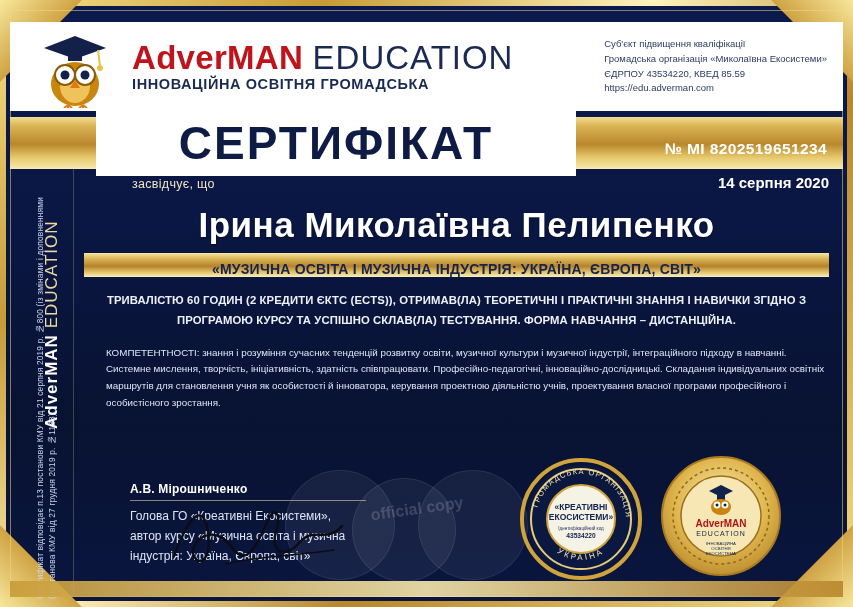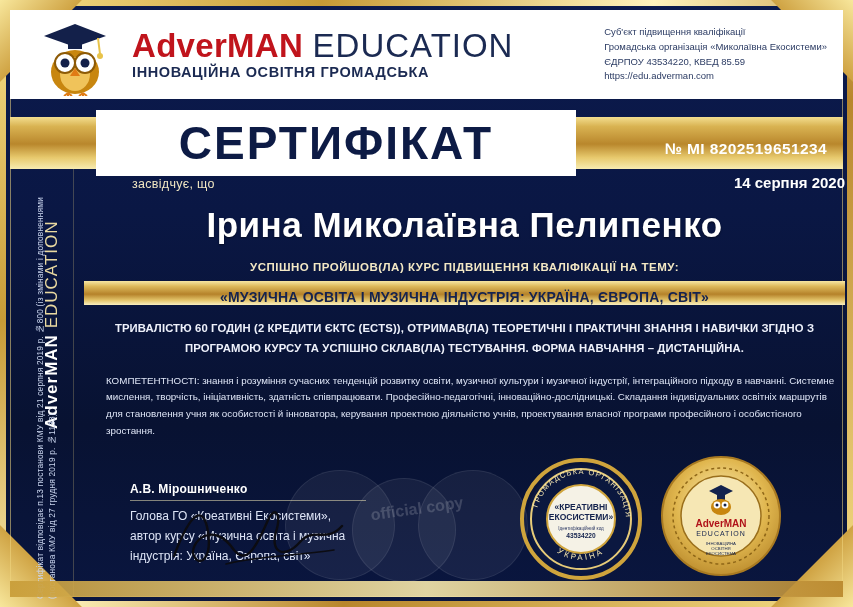--- a/index.html
+++ b/index.html
@@ -29,21 +29,21 @@
   }
   
   .corner { position:absolute; width:90px; height:90px; }
   .corner.tl { left:0; top:0; background: linear-gradient(135deg,#f8e79c 0%, #cfa343 45%, transparent 46%); }
   .corner.tr { right:0; top:0; background: linear-gradient(225deg,#f8e79c 0%, #cfa343 45%, transparent 46%); }
   .corner.bl { left:0; bottom:0; background: linear-gradient(45deg,#f8e79c 0%, #cfa343 45%, transparent 46%); }
   .corner.br { right:0; bottom:0; background: linear-gradient(315deg,#f8e79c 0%, #cfa343 45%, transparent 46%); }
 
   
   .header {
-    position:absolute; left:10px; top:10px; right:10px; height:89px;
+    position:absolute; left:10px; top:22px; right:10px; height:89px;
     background:#ffffff;
     display:flex; align-items:center;
   }
   .logo-wrap { width:118px; height:89px; position:relative; flex:none; }
   .owl { position:absolute; left:28px; top:6px; width:74px; height:80px; }
   .brand { flex:none; padding-left:4px; }
   .brand-line1 { font-size:33px; letter-spacing:.3px; line-height:1.02; white-space:nowrap; }
   .brand-line1 b { color:#c0141c; font-weight:bold; }
   .brand-line1 span.edu { color:#1b2a52; font-weight:normal; letter-spacing:1px; }
   .brand-line2 {
@@ -86,21 +86,21 @@
     white-space:nowrap;
   }
   .side-brand .b1 { color:#ffffff; font-weight:bold; }
   .side-note {
     position:absolute; left:24px; top:10px; height:420px;
     writing-mode: vertical-rl; transform: rotate(180deg);
     font-size:8.3px; color:#cbd6ef; line-height:1.45; letter-spacing:.2px;
   }
 
   
-  .body { position:absolute; left:84px; top:174px; right:8px; }
+  .body { position:absolute; left:84px; top:174px; right:24px; }
   .row-attest { display:flex; align-items:baseline; justify-content:space-between; }
   .attest { font-size:12.5px; color:#f0e6c2; letter-spacing:.3px; padding-left:48px;}
   .date { font-size:15px; color:#ffffff; font-weight:bold; }
 
   .holder {
     margin-top:14px; text-align:center;
     font-size:35px; font-weight:bold; color:#ffffff; letter-spacing:.5px;
     text-shadow:0 1px 2px rgba(0,0,0,.5);
   }
 
@@ -223,21 +223,20 @@
   </div>
 
   <div class="body">
     <div class="row-attest">
       <div class="attest">засвідчує, що</div>
       <div class="date">14 серпня 2020</div>
     </div>
 
     <div class="holder">Ірина Миколаївна Пелипенко</div>
 
-    <div class="passed">УСПІШНО ПРОЙШОВ(ЛА) КУРС ПІДВИЩЕННЯ КВАЛІФІКАЦІЇ НА ТЕМУ:</div>
 
     <div class="course-band">
       <div class="course-text">«МУЗИЧНА ОСВІТА І МУЗИЧНА ІНДУСТРІЯ: УКРАЇНА, ЄВРОПА, СВІТ»</div>
     </div>
 
     <div class="para1">ТРИВАЛІСТЮ 60 ГОДИН (2 КРЕДИТИ ЄКТС (ECTS)), ОТРИМАВ(ЛА) ТЕОРЕТИЧНІ І ПРАКТИЧНІ ЗНАННЯ І НАВИЧКИ ЗГІДНО З ПРОГРАМОЮ КУРСУ ТА УСПІШНО СКЛАВ(ЛА) ТЕСТУВАННЯ. ФОРМА НАВЧАННЯ – ДИСТАНЦІЙНА.</div>
     <div class="para2">КОМПЕТЕНТНОСТІ: знання і розуміння сучасних тенденцій розвитку освіти, музичної культури і музичної індустрії, інтеграційного підходу в навчанні. Системне мислення, творчість, ініціативність, здатність співпрацювати. Професійно-педагогічні, інноваційно-дослідницькі. Складання індивідуальних освітніх маршрутів для становлення учня як особистості й інноватора, керування проектною діяльністю учнів, проектування власної програми професійного і особистісного зростання.</div>
   </div>
 
   <div class="wm wm1"></div>

